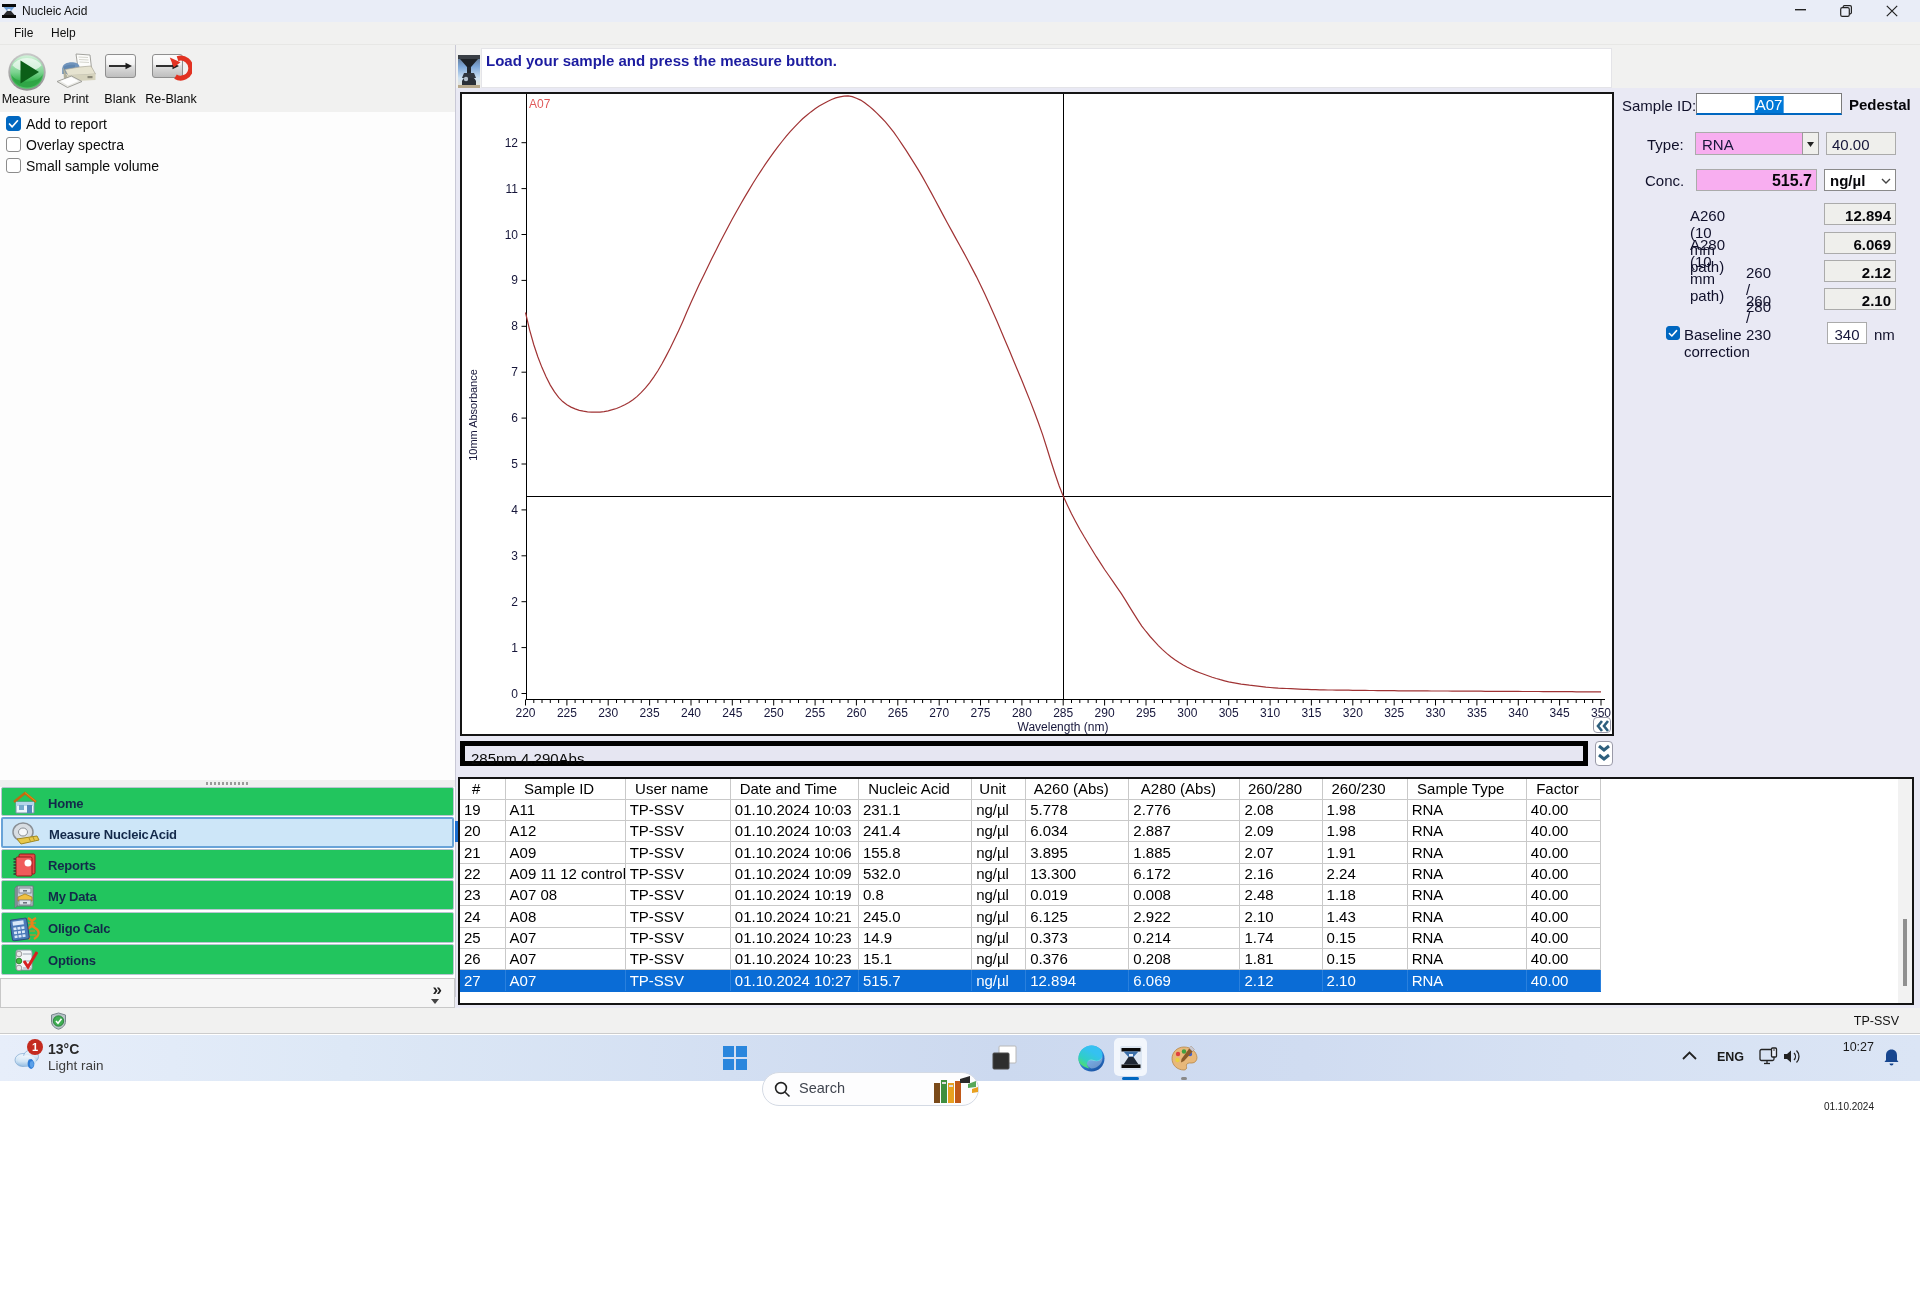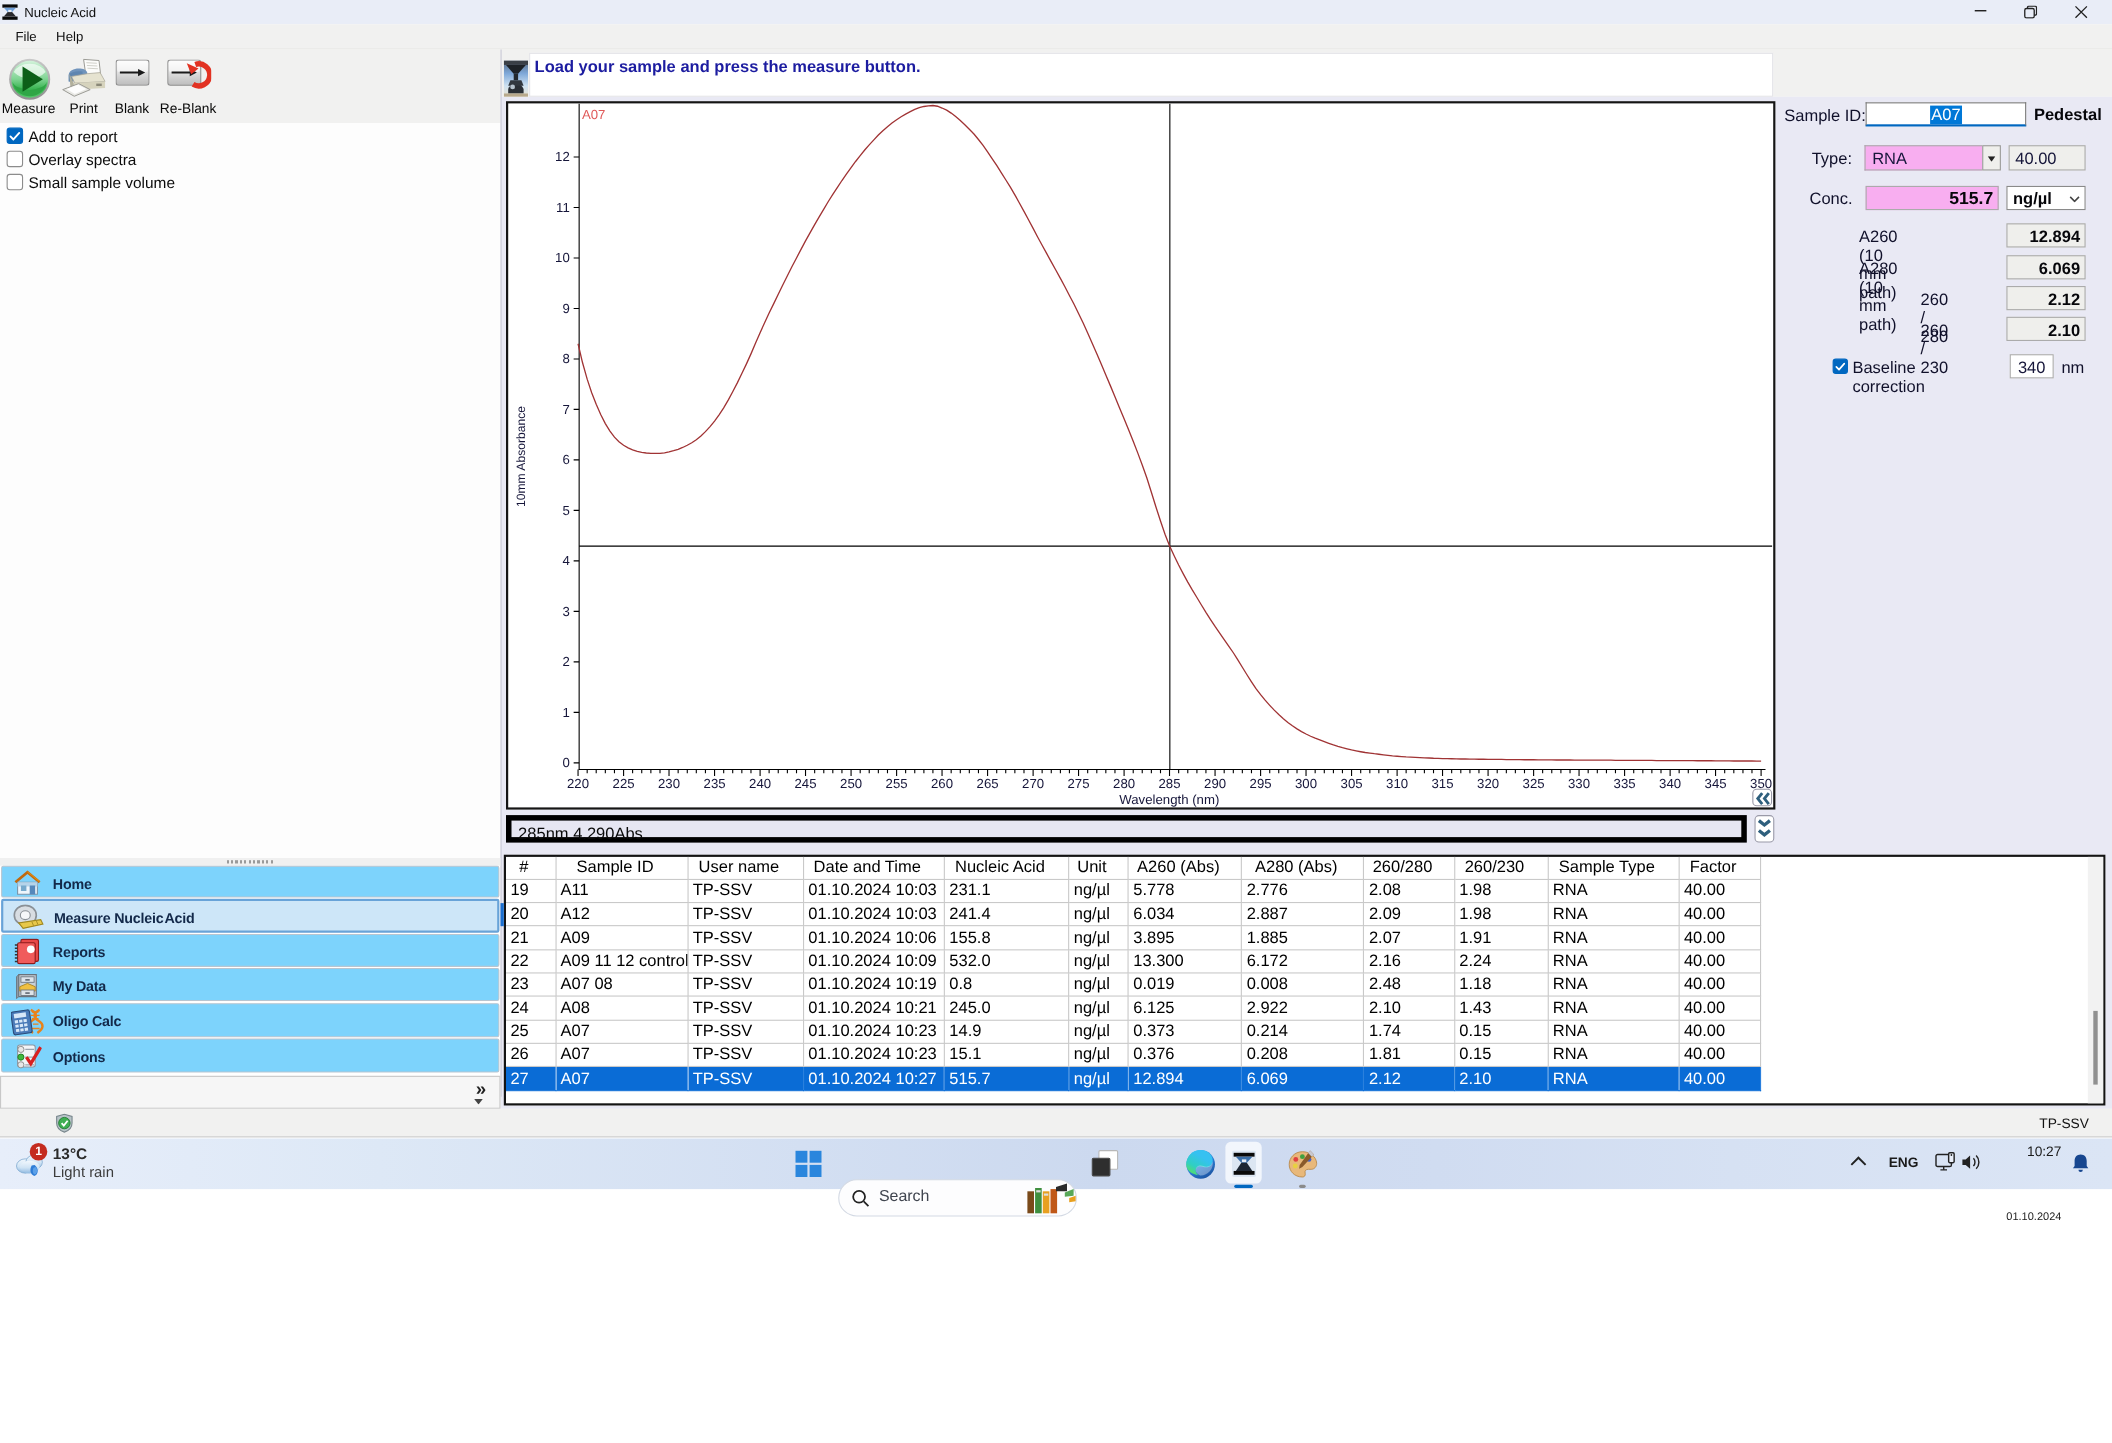--- a/index.html
+++ b/index.html
@@ -41,21 +41,21 @@
 .pink { background:#f8aef0; }
 
 
 #tablebox { left:458px; top:777px; width:1456px; height:228px; background:#fff; border:2px solid #141414; }
 table#data { border-collapse:collapse; table-layout:fixed; width:1141px; font-size:15px; color:#000; }
 table#data th { font-weight:normal; text-align:center; border-right:1px solid #c9c9c9; border-bottom:1px solid #c9c9c9; height:20px; padding:0 14px 0 2px; overflow:hidden; white-space:nowrap; }
 table#data td { border-right:1px solid #c9c9c9; border-bottom:1px solid #c9c9c9; height:21px; padding:0 0 0 4px; overflow:hidden; white-space:nowrap; }
 table#data tr.sel td { background:#0a6cd6; color:#fff; border-right-color:#2a80dd; border-bottom-color:#0a6cd6; }
 
 
-.navbtn { position:absolute; left:1px; width:453px; background:#7dd3fc; border:1px solid #b8c5d1; border-radius:2px; }
+.navbtn { position:absolute; left:1px; width:453px; background:#22c55e; border:1px solid #b8c5d1; border-radius:2px; }
 .navbtn.sel { background:#cde6f8; border:2px solid #68a3d8; }
 .navbtn .nlabel { position:absolute; left:46px; top:8px; font-size:13px; letter-spacing:-0.2px; font-weight:bold; color:#13294a; }
 .navbtn.sel .nlabel { top:8px; }
 #statusbar { left:0; top:1008px; width:1920px; height:26px; background:#f1f1f0; border-bottom:1px solid #cccccc; }
 
 
 #taskbar { left:0; top:1035px; width:1920px; height:46px;
   background:linear-gradient(90deg,#e7eefa 0%,#dde8f6 18%,#d3dff2 38%,#ccd9ef 52%,#d0dcf1 68%,#d6e1f3 82%,#dbe5f5 100%); }
 .tbtext { position:absolute; color:#1f2430; }
 </style>

